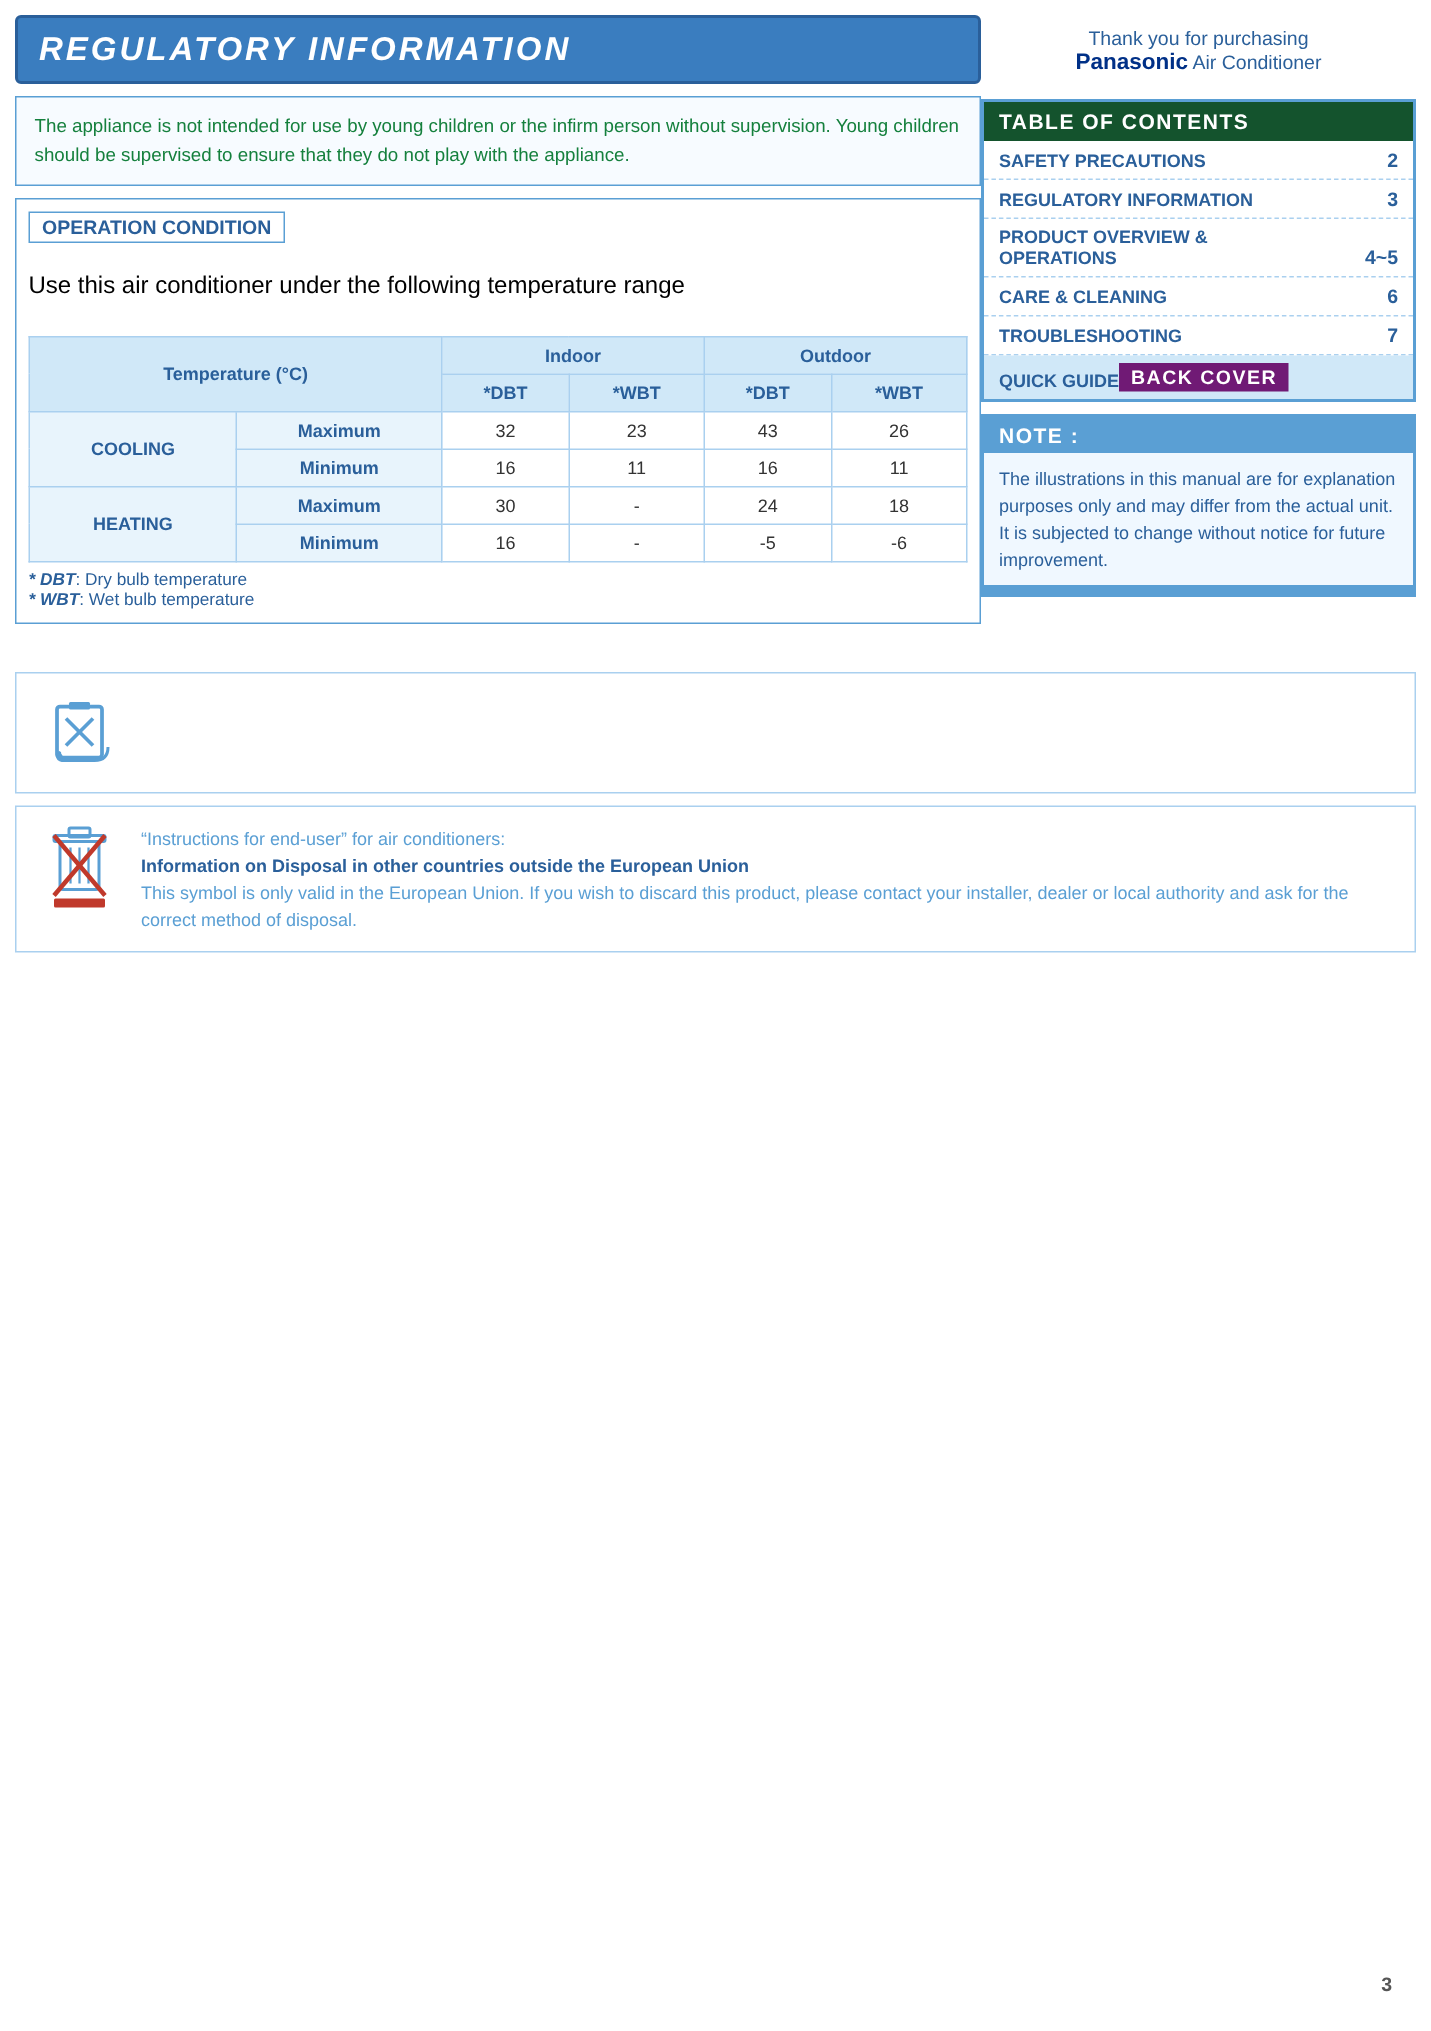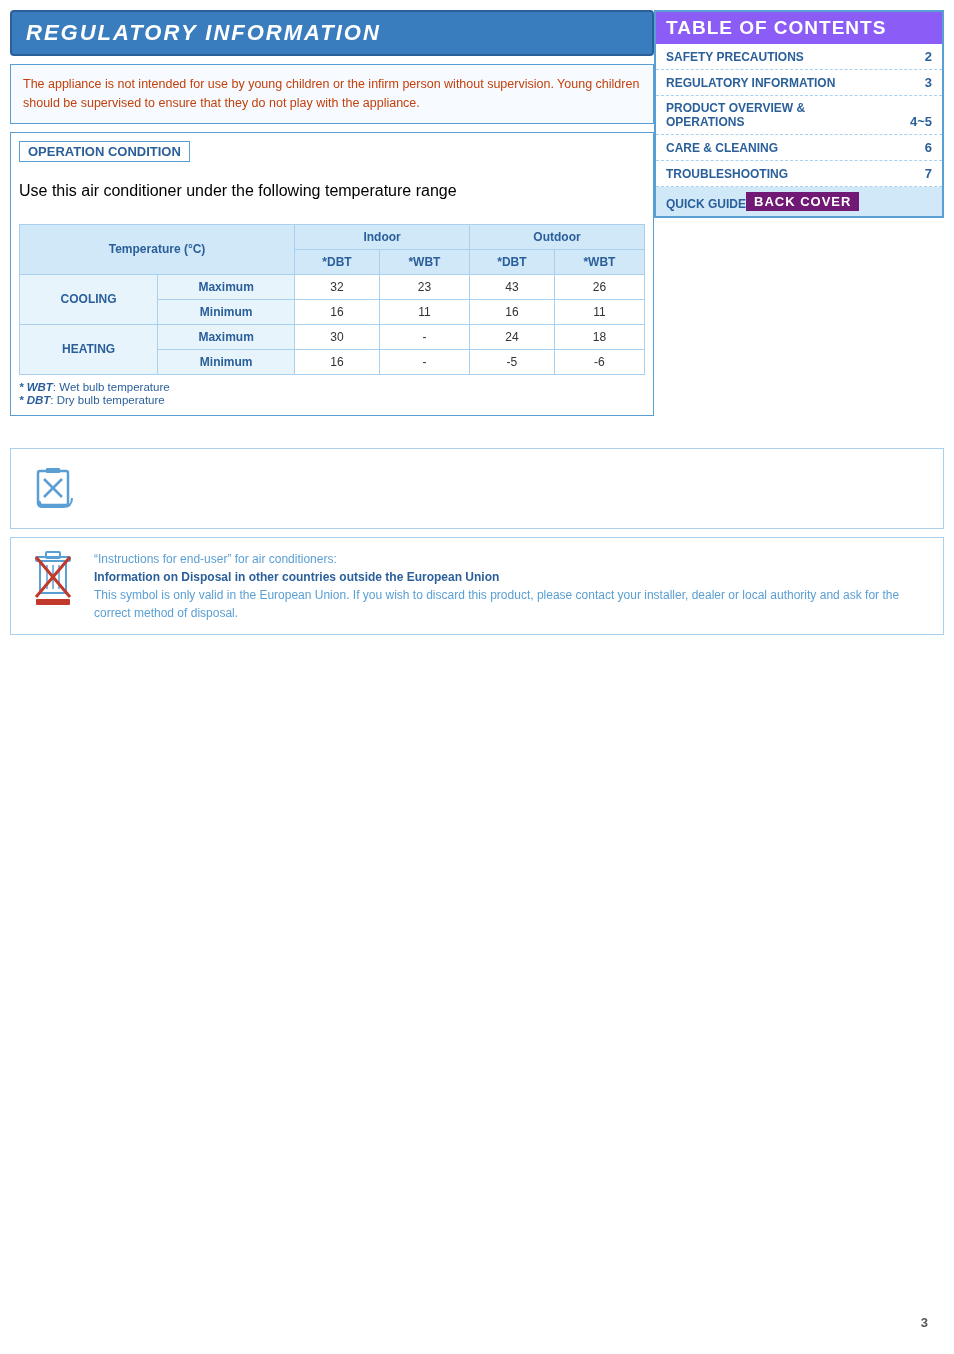--- a/index.html
+++ b/index.html
@@ -48,21 +48,21 @@
       letter-spacing: 2px;
       text-transform: uppercase;
       font-style: italic;
     }
 
     
     .warning-box {
       border: 1px solid #5a9fd4;
       padding: 10px 12px;
       background: #f7fbff;
-      color: #c2410c;
+      color: #15803d;
       font-size: 12.5px;
       line-height: 1.5;
     }
 
     
     .operation-section {
       border: 1px solid #5a9fd4;
       padding: 8px;
     }
     .operation-title {
@@ -133,24 +133,24 @@
       font-weight: 900;
       color: #003087;
       font-size: 15px;
     }
 
     .toc-box {
       border: 2px solid #5a9fd4;
       padding: 0;
     }
     .toc-title {
-      background: #8b5cf6;
+      background: #14532d;
       color: #fff;
       font-weight: 900;
-      font-size: 19px;
+      font-size: 14px;
       padding: 5px 10px;
       letter-spacing: 1px;
     }
     .toc-item {
       padding: 5px 10px;
       border-bottom: 1px dashed #aad0ef;
       display: flex;
       justify-content: space-between;
       align-items: flex-end;
     }
@@ -345,28 +345,35 @@
               <td class="row-header">Minimum</td>
               <td>16</td>
               <td>-</td>
               <td>-5</td>
               <td>-6</td>
             </tr>
           </tbody>
         </table>
 
         <div class="footnotes">
+          <p><span class="bold-italic">* DBT</span>:  Dry bulb temperature</p>
           <p><span class="bold-italic">* WBT</span>:  Wet bulb temperature</p>
-          <p><span class="bold-italic">* DBT</span>:  Dry bulb temperature</p>
         </div>
       </div>
     </div>
 
     <div class="right-col">
 
+      <div class="thank-you-box">
+        <div>Thank you for purchasing</div>
+        <div>
+          <span class="panasonic">Panasonic</span>
+          <span>Air Conditioner</span>
+        </div>
+      </div>
 
       <div class="toc-box">
         <div class="toc-title">TABLE OF CONTENTS</div>
         <div class="toc-item">
           <span class="toc-item-text">SAFETY PRECAUTIONS</span>
           <span class="toc-item-num">2</span>
         </div>
         <div class="toc-item">
           <span class="toc-item-text">REGULATORY INFORMATION</span>
           <span class="toc-item-num">3</span>
@@ -384,20 +391,27 @@
           <span class="toc-item-num">7</span>
         </div>
         <div class="toc-item toc-item-quick">
           <div class="quick-cover" style="width:100%;">
             <span class="quick-label">QUICK GUIDE</span>
             <span class="back-cover-label">BACK COVER</span>
           </div>
         </div>
       </div>
 
+      <div class="note-box">
+        <div class="note-title">NOTE :</div>
+        <div class="note-content">
+          <p>The illustrations in this manual are for explanation purposes only and may differ from the actual unit. It is subjected to change without notice for future improvement.</p>
+        </div>
+        <div class="note-footer"></div>
+      </div>
     </div>
   </div>
 
   <div class="page-relative">
     <div class="bottom-section">
 
       <div class="env-box">
         <div class="icon-area">
 
           <svg class="env-icon" viewBox="0 0 50 50" xmlns="http://www.w3.org/2000/svg">

